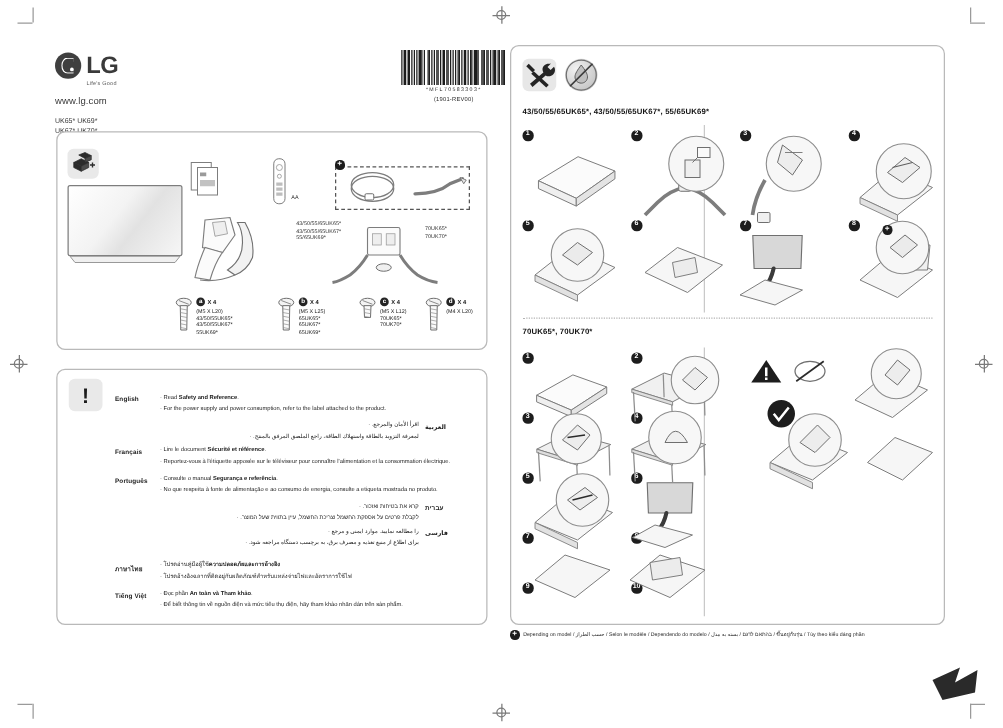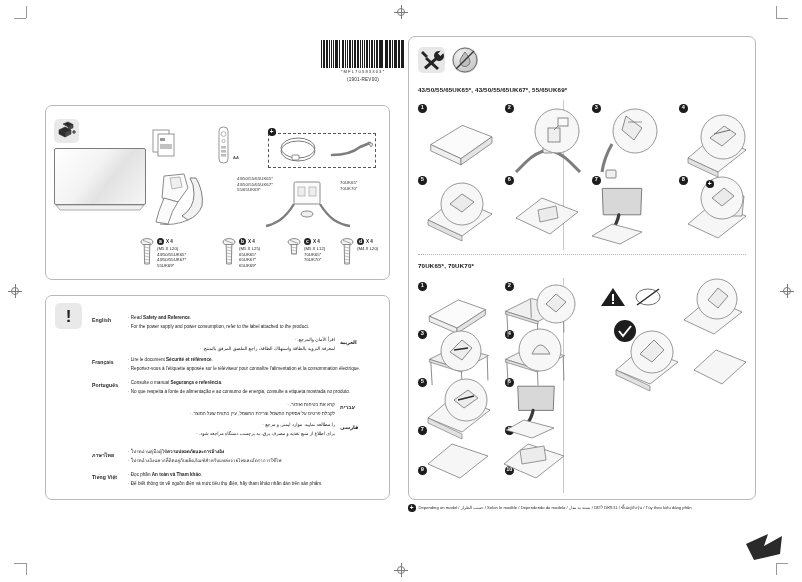--- a/index.html
+++ b/index.html
@@ -170,20 +170,34 @@
 
   <div class="cropmark" style="left:14px; top:18px; width:12px; height:1px;"></div>
   <div class="cropmark" style="left:26px; top:6px; width:1px; height:12px;"></div>
   <div class="cropmark" style="left:776px; top:18px; width:12px; height:1px;"></div>
   <div class="cropmark" style="left:776px; top:6px; width:1px; height:12px;"></div>
   <div class="cropmark" style="left:14px; top:563px; width:12px; height:1px;"></div>
   <div class="cropmark" style="left:26px; top:563px; width:1px; height:12px;"></div>
   <div class="cropmark" style="left:776px; top:563px; width:12px; height:1px;"></div>
   <div class="cropmark" style="left:776px; top:563px; width:1px; height:12px;"></div>
 
+  <div id="logo-block">
+    <div class="lg-row">
+      <div class="lg-circle"></div>
+      <div>
+        <div class="lg-word">LG</div>
+      </div>
+    </div>
+    <div class="lg-tag">Life's Good</div>
+    <div id="lg-url">www.lg.com</div>
+    <div id="model-lines">
+      <div>UK65* UK69*</div>
+      <div>UK67* UK70*</div>
+    </div>
+  </div>
 
   <div id="barcode-block">
     <div id="barcode-bars">
         <i style="width: 2.6px; margin-right: 0.3px;"></i>
         <i style="width: 0.6px; margin-right: 0.3px;"></i>
         <i style="width: 0.6px; margin-right: 0.8px;"></i>
         <i style="width: 1.6px; margin-right: 1.3px;"></i>
         <i style="width: 2.6px; margin-right: 1.3px;"></i>
         <i style="width: 1.6px; margin-right: 1.3px;"></i>
         <i style="width: 2.6px; margin-right: 0.3px;"></i>

